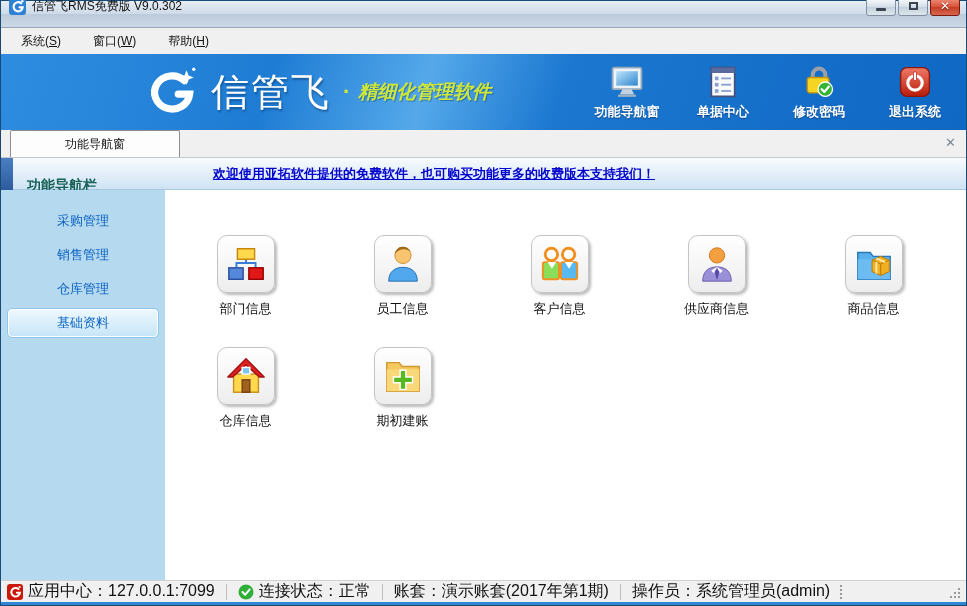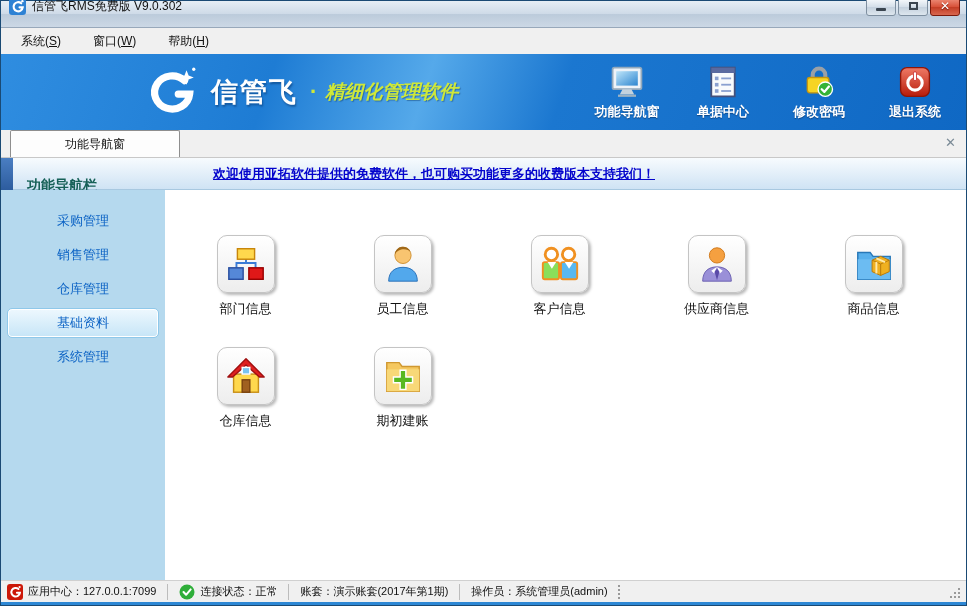--- a/index.html
+++ b/index.html
@@ -30,21 +30,21 @@
     padding-left:10px; gap:12px; flex:0 0 auto; }
   .menu-item { font-size:12px; color:#111; padding:3px 10px; }
   .menu-item u { text-decoration:underline; }
 
   
   .header { height:76px; flex:0 0 auto; position:relative;
     background:linear-gradient(108deg,#2f8de0 0%,#1e7cd4 28%,#55a9ea 44%,#1b77d0 58%,#0f68c4 100%);
     display:flex; align-items:center; }
   .brand { display:flex; align-items:center; margin-left:138px; }
   .brand-logo { width:62px; height:52px; margin-right:10px; }
-  .brand-name { color:#fff; font-size:27px; font-weight:bold; letter-spacing:2px;
+  .brand-name { color:#fff; font-size:38px; font-weight:normal; letter-spacing:2px;
     text-shadow:1px 2px 2px rgba(0,40,90,.45); }
   .brand-sep { color:#cfe838; font-size:22px; font-weight:bold; margin:0 8px 0 12px; }
   .brand-tagline { color:#cfe838; font-size:19px; font-weight:bold; font-style:italic;
     text-shadow:1px 1px 1px rgba(0,40,90,.4); }
   .toolbar { margin-left:auto; margin-right:14px; display:flex; gap:22px; }
   .tool-item { display:flex; flex-direction:column; align-items:center; width:74px; cursor:pointer; }
   .tool-item svg { width:36px; height:36px; }
   .tool-label { color:#fff; font-size:13px; font-weight:bold; margin-top:3px; white-space:nowrap;
     text-shadow:0 1px 1px rgba(0,30,70,.5); }
 
@@ -76,21 +76,21 @@
   .grid { display:grid; grid-template-columns:repeat(5,145px); grid-auto-rows:100px; row-gap:26px;gap:12px; }
   .cell { display:flex; flex-direction:column; align-items:center; cursor:pointer; }
   .app-btn { width:58px; height:58px; border:1px solid #c4c4c4; border-radius:10px;
     background:linear-gradient(#ffffff,#ededed); box-shadow:2px 2px 3px rgba(0,0,0,.28);
     display:flex; align-items:center; justify-content:center; }
   .app-btn svg { width:42px; height:42px; }
   .cell-label { margin-top:7px; font-size:13px; color:#111; }
 
   
   .statusbar { height:25px; flex:0 0 auto; background:#f0f0f0; border-top:1px solid #d0d0d0;
-    display:flex; align-items:center; font-size:11px; color:#111; padding:0 4px 0 6px;
+    display:flex; align-items:center; font-size:16px; color:#111; padding:0 4px 0 6px;
     border-bottom:3px solid #2d87d4; }
   .status-seg { display:flex; align-items:center; gap:5px; white-space:nowrap; }
   .status-sep { width:1px; height:16px; background:#bcbcbc; margin:0 11px; }
   .status-icon { width:16px; height:16px; display:inline-flex; }
   .drag-dots { border-left:2px dotted #999; height:14px; margin:0 10px; }
   .statusbar .spacer { flex:1 1 auto; }
   .grip { width:13px; height:13px; align-self:flex-end; margin-bottom:2px; }
 </style>
 </head>
 <body>
@@ -204,21 +204,20 @@
     <span class="ph-title">功能导航栏</span>
     <a class="welcome-link">欢迎使用亚拓软件提供的免费软件，也可购买功能更多的收费版本支持我们！</a>
   </div>
 
   <div class="body">
     <div class="sidebar">
       <div class="side-item">采购管理</div>
       <div class="side-item">销售管理</div>
       <div class="side-item">仓库管理</div>
       <div class="side-item selected">基础资料</div>
-      <div class="side-item">系统管理</div>
     </div>
 
     <div class="main">
       <div class="grid">
 
         <div class="cell">
           <div class="app-btn">
             <svg viewBox="0 0 44 44">
               <path d="M22 16 v5 M12 26 v-5 h20 v5" stroke="#3a7bd5" stroke-width="2" fill="none"></path>
               <rect x="13" y="6" width="18" height="11" fill="#ffd84d" stroke="#c8860a" stroke-width="1.5"></rect>

